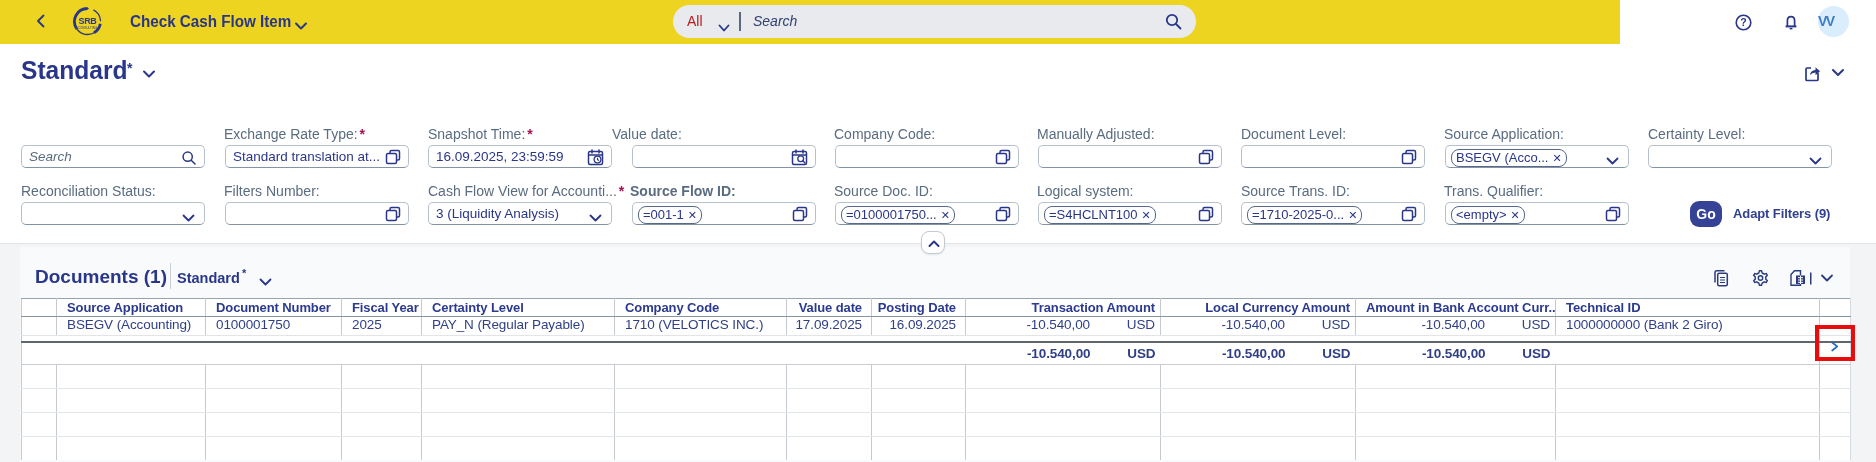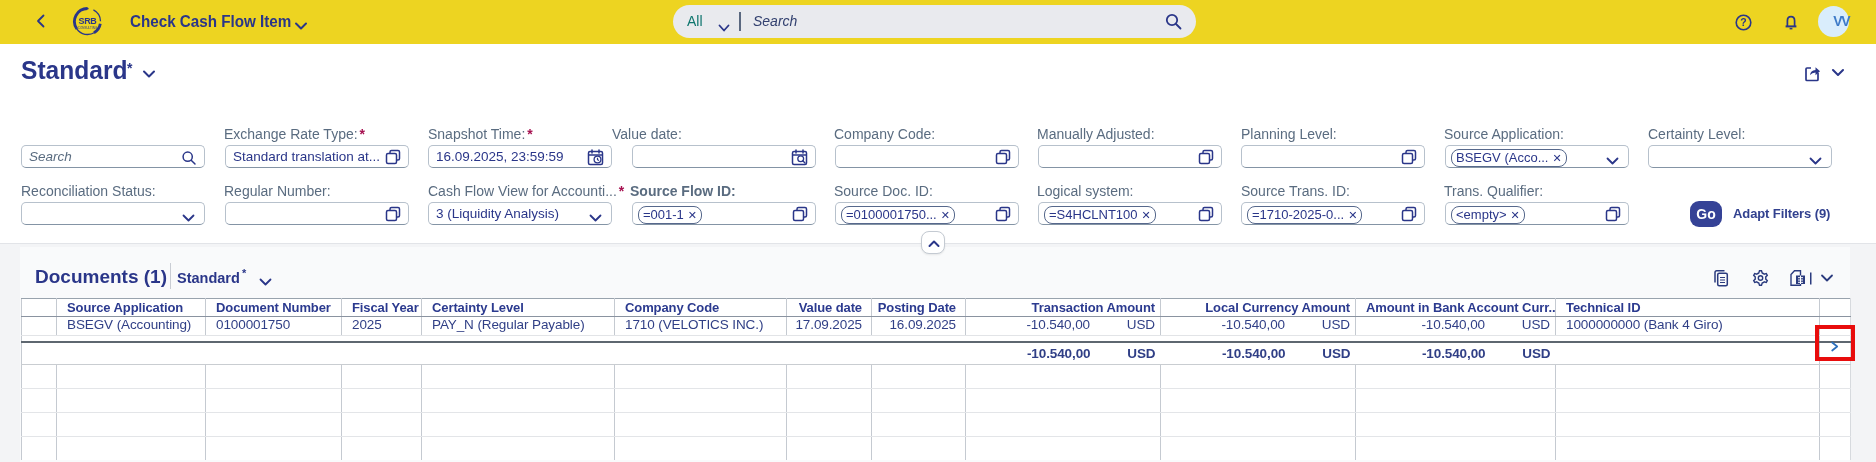--- a/index.html
+++ b/index.html
@@ -1,32 +1,32 @@
 <!DOCTYPE html>
 <html><head>
 <meta charset="utf-8">
 <style>
 * { margin:0; padding:0; box-sizing:border-box; }
 html,body { width:1876px; height:462px; overflow:hidden; background:#fff;
   font-family:"Liberation Sans", sans-serif; }
 
-#shell { position:absolute; left:0; top:0; width:1876px; height:44px; background:#EDD421; }
+#shell { position:absolute; left:0; top:0; width:1620px; height:44px; background:#EDD421; }
 #back { position:absolute; left:33px; top:13px; }
 #logo { position:absolute; left:72px; top:6px; width:31px; height:31px; }
 #shelltitle { position:absolute; left:130px; top:13px; font-size:16px; font-weight:bold; color:#2A3689; transform:scaleX(0.95); transform-origin:left center;}
 #titlechev { position:absolute; left:294px; top:17px; }
 #spill { position:absolute; left:673px; top:5px; width:523px; height:33px; background:#E9EAEE; border-radius:17px; }
-#spill .all { position:absolute; left:14px; top:8px; font-size:14px; color:#0f766e; }
+#spill .all { position:absolute; left:14px; top:8px; font-size:14px; color:#b91c1c; }
 #spill .achev { position:absolute; left:45px; top:14px; }
 #spill .sep { position:absolute; left:66px; top:7px; width:1.5px; height:19px; background:#5A6880; }
 #spill .ph { position:absolute; left:80px; top:8px; font-size:14px; font-style:italic; color:#32406F; }
 #spill .mag { position:absolute; right:13px; top:7px; }
 .shicon { position:absolute; top:14px; }
 #avatar { position:absolute; left:1818px; top:6px; width:31px; height:31px; border-radius:50%;
-  background:#D9EDFC; color:#3E7BC8; font-size:14px; font-weight:bold; text-align:right; line-height:31px; letter-spacing:-1.5px;}
+  background:#D9EDFC; color:#3E7BC8; font-size:14px; font-weight:bold; text-align:left; line-height:31px; letter-spacing:-1.5px;}
 
 #vmtitle { position:absolute; left:21px; top:55px; font-size:26px; font-weight:bold; color:#2A3689; transform:scaleX(0.945); transform-origin:left center; }
 #vmstar { position:absolute; left:127px; top:60px; font-size:14px; font-weight:bold; color:#2A3689; }
 #vmchev { position:absolute; left:142px; top:65px; }
 #shareicons { position:absolute; left:1804px; top:64px; }
 
 .flabel { position:absolute; font-size:14px; color:#5A6C80; white-space:nowrap; }
 .flabel .req { color:#A61150; font-weight:bold; margin-left:2px; }
 .ffield { position:absolute; height:23px; width:184px; background:#fff;
   border:1px solid #B7C1CC; border-bottom:1.5px solid #8494A5; border-radius:5px;
@@ -138,21 +138,21 @@
   </svg>
 </div>
 
 <div id="filters">
 
   <div class="flabel lrow1" style="left:224px;">Exchange Rate Type:<span class="req">*</span></div>
   <div class="flabel lrow1" style="left:428px;">Snapshot Time:<span class="req">*</span></div>
   <div class="flabel lrow1" style="left:612px;">Value date:</div>
   <div class="flabel lrow1" style="left:834px;">Company Code:</div>
   <div class="flabel lrow1" style="left:1037px;">Manually Adjusted:</div>
-  <div class="flabel lrow1" style="left:1241px;">Planning Level:</div>
+  <div class="flabel lrow1" style="left:1241px;">Document Level:</div>
   <div class="flabel lrow1" style="left:1444px;">Source Application:</div>
   <div class="flabel lrow1" style="left:1648px;">Certainty Level:</div>
 
   <div class="ffield row1" style="left:21px;">
     <span class="val" style="font-style:italic; color:#5A6C80;">Search</span>
     <span class="icon" style="top:4px;"><svg width="16" height="16" viewBox="0 0 16 16">
           <circle cx="6.7" cy="6.7" r="4.6" stroke="#2A3689" stroke-width="1.5" fill="none"></circle>
           <path d="M10.2 10.2 L14 14" stroke="#2A3689" stroke-width="1.5" stroke-linecap="round"></path>
         </svg></span>
   </div>
@@ -206,21 +206,21 @@
           <path d="M1.5 1.5 L6.5 6.5 L11.5 1.5" stroke="#2A3689" stroke-width="1.8" fill="none" stroke-linecap="round" stroke-linejoin="round"></path>
         </svg></span>
   </div>
   <div class="ffield row1" style="left:1648px; width:184px;">
     <span class="chev"><svg width="13" height="9" viewBox="0 0 13 9">
           <path d="M1.5 1.5 L6.5 6.5 L11.5 1.5" stroke="#2A3689" stroke-width="1.8" fill="none" stroke-linecap="round" stroke-linejoin="round"></path>
         </svg></span>
   </div>
 
   <div class="flabel lrow2" style="left:21px;">Reconciliation Status:</div>
-  <div class="flabel lrow2" style="left:224px;">Regular Number:</div>
+  <div class="flabel lrow2" style="left:224px;">Filters Number:</div>
   <div class="flabel lrow2" style="left:428px;">Cash Flow View for Accounti...<span class="req" style="margin-left:2px;">*</span></div>
   <div class="flabel lrow2" style="left:630px;font-weight:bold;">Source Flow ID:</div>
   <div class="flabel lrow2" style="left:834px;">Source Doc. ID:</div>
   <div class="flabel lrow2" style="left:1037px;">Logical system:</div>
   <div class="flabel lrow2" style="left:1241px;">Source Trans. ID:</div>
   <div class="flabel lrow2" style="left:1444px;">Trans. Qualifier:</div>
 
   <div class="ffield row2" style="left:21px;">
     <span class="chev"><svg width="13" height="9" viewBox="0 0 13 9">
           <path d="M1.5 1.5 L6.5 6.5 L11.5 1.5" stroke="#2A3689" stroke-width="1.8" fill="none" stroke-linecap="round" stroke-linejoin="round"></path>
@@ -375,21 +375,21 @@
             <span>-10.540,00</span>
             <span class="cur">USD</span>
           </div>
         </td>
   <td class="vb num">
           <div class="amtwrap">
             <span>-10.540,00</span>
             <span class="cur">USD</span>
           </div>
         </td>
-  <td class="vb">1000000000 (Bank 4 Giro)</td>
+  <td class="vb">1000000000 (Bank 2 Giro)</td>
   <td></td>
 </tr>
 <tr class="gap">
   <td></td>
         <td></td>
         <td></td>
         <td></td>
         <td></td>
         <td></td>
         <td></td>

